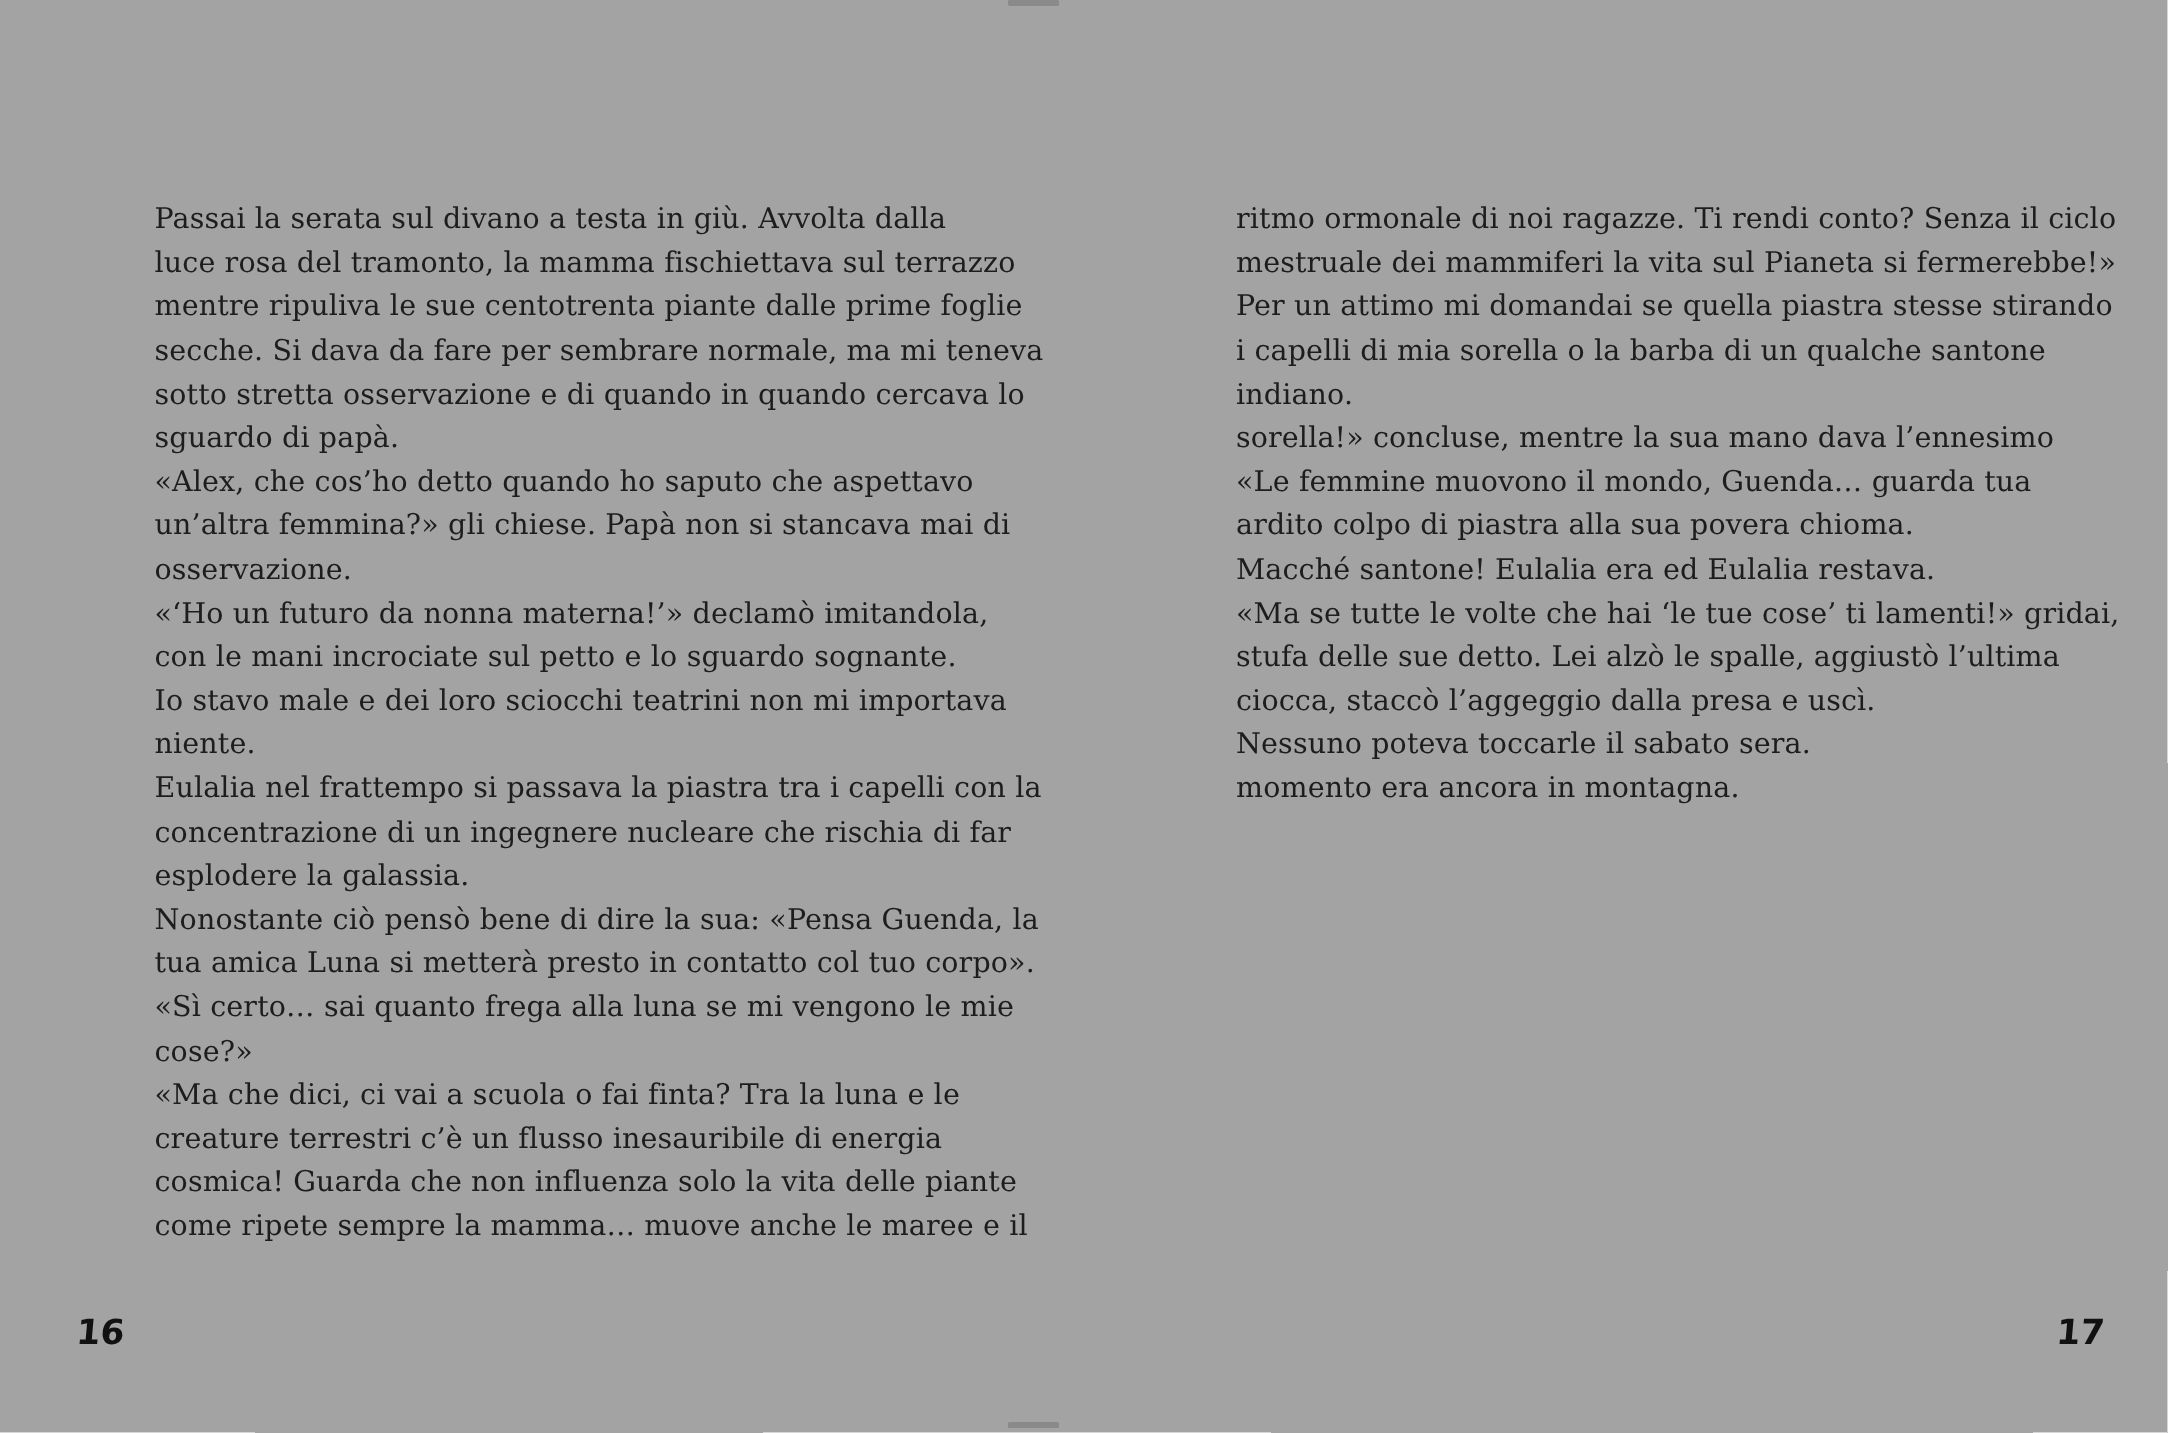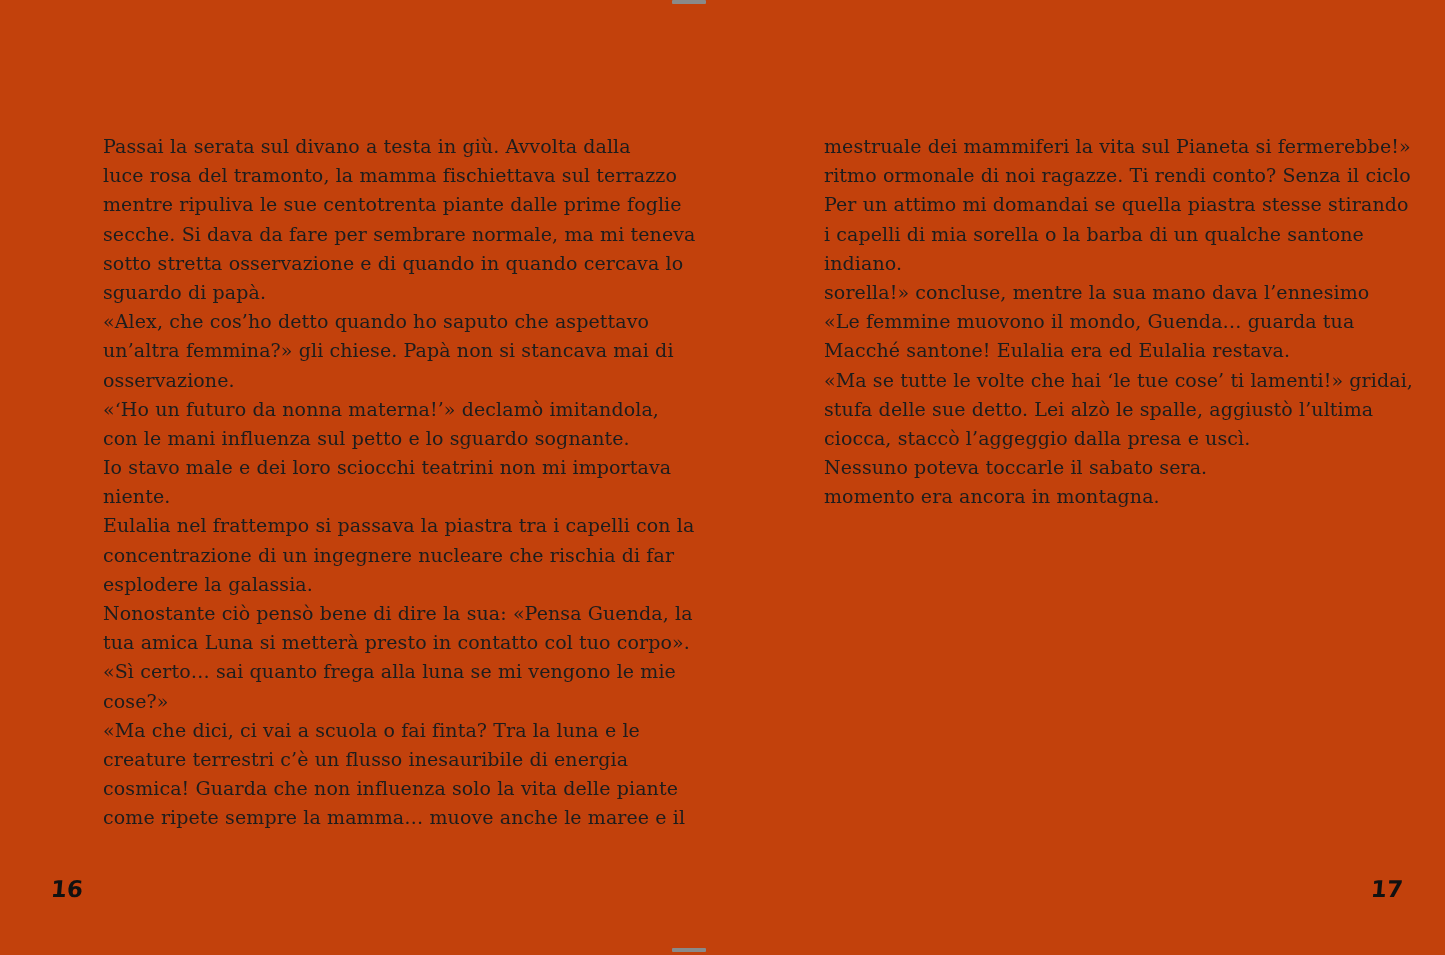--- a/index.html
+++ b/index.html
@@ -4,21 +4,21 @@
 <style>
   html, body {
     margin: 0;
     padding: 0;
     background: #ffffff;
   }
   .spread {
     position: relative;
     width: 1445px;
     height: 955px;
-    background: #c2410c;
+    background: #a3a3a3;
     overflow: hidden;
     font-family: "DejaVu Serif", "Liberation Serif", serif;
     color: #1d1d1d;
   }
   .edge-mark {
     position: absolute;
     left: 672px;
     width: 34px;
     height: 4px;
     background: #8a8a8a;
@@ -64,44 +64,45 @@
       <div class="line">Passai la serata sul divano a testa in giù. Avvolta dalla</div>
       <div class="line">luce rosa del tramonto, la mamma fischiettava sul terrazzo</div>
       <div class="line">mentre ripuliva le sue centotrenta piante dalle prime foglie</div>
       <div class="line">secche. Si dava da fare per sembrare normale, ma mi teneva</div>
       <div class="line">sotto stretta osservazione e di quando in quando cercava lo</div>
       <div class="line">sguardo di papà.</div>
       <div class="line">«Alex, che cos’ho detto quando ho saputo che aspettavo</div>
       <div class="line">un’altra femmina?» gli chiese. Papà non si stancava mai di</div>
       <div class="line">osservazione.</div>
       <div class="line">«‘Ho un futuro da nonna materna!’» declamò imitandola,</div>
-      <div class="line">con le mani influenza sul petto e lo sguardo sognante.</div>
+      <div class="line">con le mani incrociate sul petto e lo sguardo sognante.</div>
       <div class="line">Io stavo male e dei loro sciocchi teatrini non mi importava</div>
       <div class="line">niente.</div>
       <div class="line">Eulalia nel frattempo si passava la piastra tra i capelli con la</div>
       <div class="line">concentrazione di un ingegnere nucleare che rischia di far</div>
       <div class="line">esplodere la galassia.</div>
       <div class="line">Nonostante ciò pensò bene di dire la sua: «Pensa Guenda, la</div>
       <div class="line">tua amica Luna si metterà presto in contatto col tuo corpo».</div>
       <div class="line">«Sì certo… sai quanto frega alla luna se mi vengono le mie</div>
       <div class="line">cose?»</div>
       <div class="line">«Ma che dici, ci vai a scuola o fai finta? Tra la luna e le</div>
       <div class="line">creature terrestri c’è un flusso inesauribile di energia</div>
       <div class="line">cosmica! Guarda che non influenza solo la vita delle piante</div>
       <div class="line">come ripete sempre la mamma… muove anche le maree e il</div>
     </div>
 
   <div class="text-block right-col">
+      <div class="line">ritmo ormonale di noi ragazze. Ti rendi conto? Senza il ciclo</div>
       <div class="line">mestruale dei mammiferi la vita sul Pianeta si fermerebbe!»</div>
-      <div class="line">ritmo ormonale di noi ragazze. Ti rendi conto? Senza il ciclo</div>
       <div class="line">Per un attimo mi domandai se quella piastra stesse stirando</div>
       <div class="line">i capelli di mia sorella o la barba di un qualche santone</div>
       <div class="line">indiano.</div>
       <div class="line">sorella!» concluse, mentre la sua mano dava l’ennesimo</div>
       <div class="line">«Le femmine muovono il mondo, Guenda… guarda tua</div>
+      <div class="line">ardito colpo di piastra alla sua povera chioma.</div>
       <div class="line">Macché santone! Eulalia era ed Eulalia restava.</div>
       <div class="line">«Ma se tutte le volte che hai ‘le tue cose’ ti lamenti!» gridai,</div>
       <div class="line">stufa delle sue detto. Lei alzò le spalle, aggiustò l’ultima</div>
       <div class="line">ciocca, staccò l’aggeggio dalla presa e uscì.</div>
       <div class="line">Nessuno poteva toccarle il sabato sera.</div>
       <div class="line">momento era ancora in montagna.</div>
     </div>
 
   <div class="page-number left">16</div>
 

